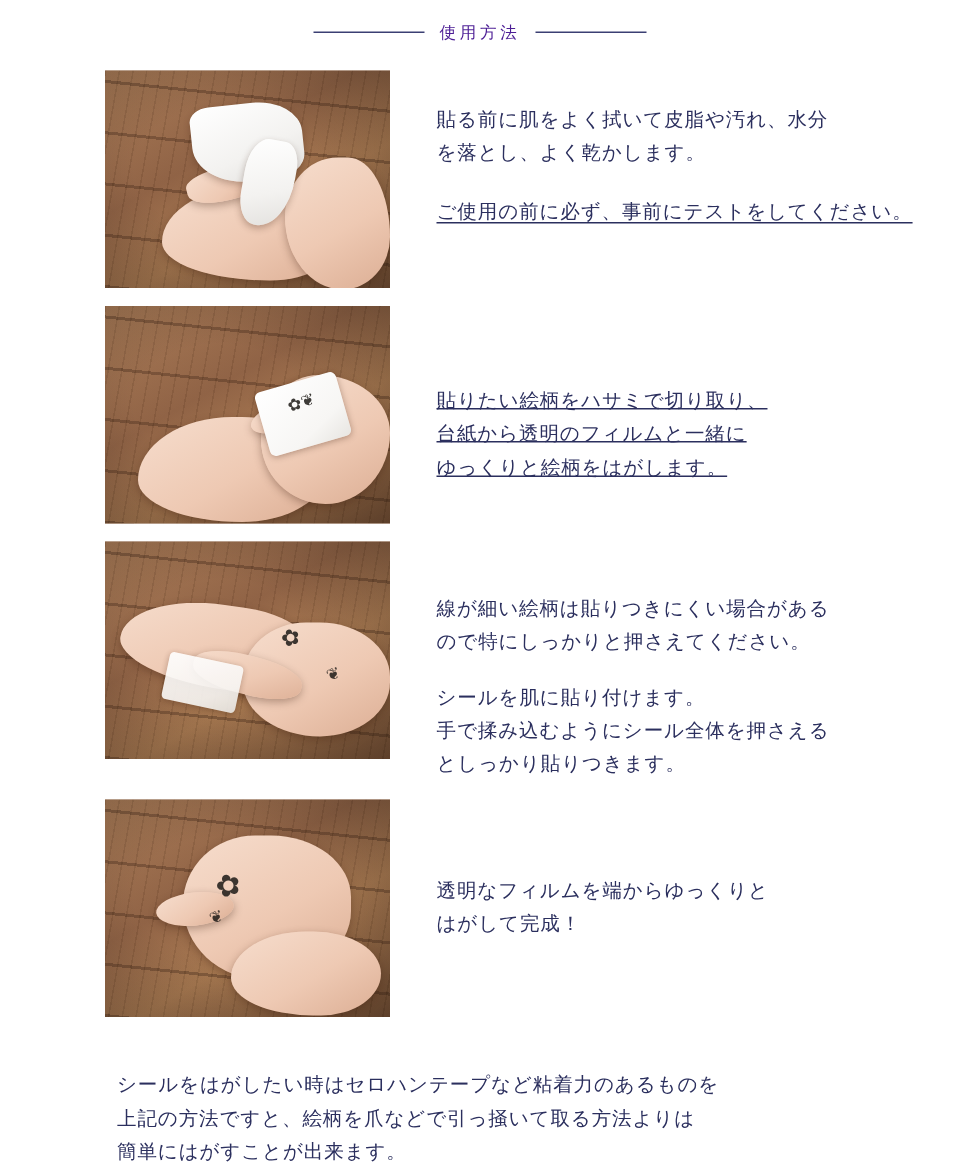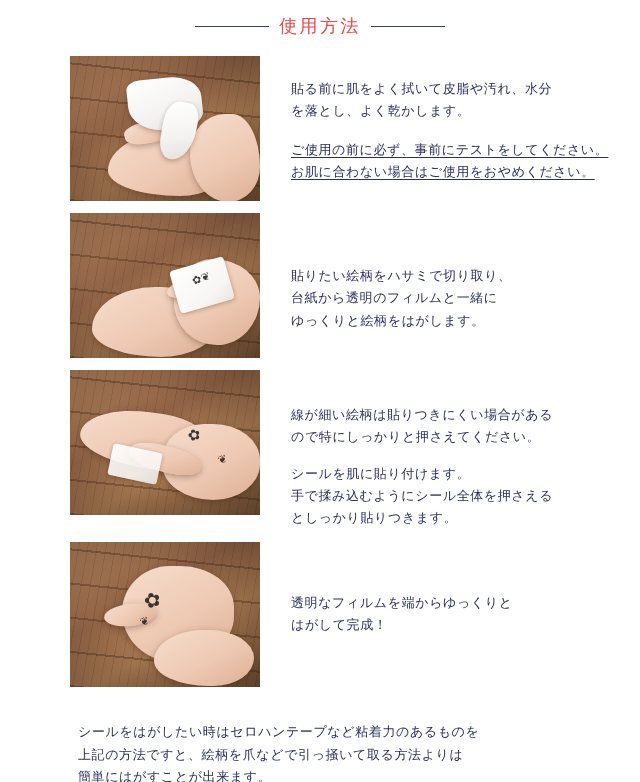--- a/index.html
+++ b/index.html
@@ -25,23 +25,23 @@
     gap: 10px;
     padding-top: 14px;
     padding-bottom: 6px;
   }
   .header-rule {
     width: 74px;
     height: 0;
     border-top: 1px solid #3b3f73;
   }
   .header-title {
-    font-size: 18px;
+    font-size: 11px;
     letter-spacing: 2.5px;
-    color: #ef4444;
+    color: #4c1d95;
     white-space: nowrap;
   }
 
   
   .steps {
     padding: 12px 0 0 0;
   }
   .step-row {
     display: flex;
     align-items: flex-start;
@@ -121,21 +121,21 @@
     color: #2b2f5e;
     margin-left: 13px;
   }
   .step-text p { margin: 0; }
   .step-text p + p { margin-top: 14px; }
   .note {
     text-decoration: underline;
     text-underline-offset: 3px;
   }
   .t-top-0  { padding-top: 22px; }
-  .t-top-1  { padding-top: 52px; }
+  .t-top-1  { padding-top: 52px; text-decoration: underline; }
   .t-top-2  { padding-top: 16px; }
   .t-top-3  { padding-top: 50px; }
 
   
   .footer {
     padding: 22px 40px 0 78px;
     font-size: 13px;
     line-height: 1.75;
     letter-spacing: 0.6px;
     color: #2b2f5e;
@@ -164,21 +164,20 @@
       <div class="hand" style="left:54px; top:64px; width:58px; height:22px; border-radius:40% 60% 50% 50%; transform:rotate(-14deg);"></div>
 
       <div class="tissue" style="left:58px; top:22px; width:74px; height:52px; border-radius:18% 42% 30% 50%; transform:rotate(-6deg);"></div>
       <div class="tissue" style="left:92px; top:46px; width:34px; height:58px; border-radius:40% 30% 60% 35%; transform:rotate(10deg);"></div>
     </div>
     <div class="step-text t-top-0">
       <p style="white-space:pre-line">貼る前に肌をよく拭いて皮脂や汚れ、水分
 を落とし、よく乾かします。</p>
       <p style="margin-top:16px">
         <span class="note">ご使用の前に必ず、事前にテストをしてください。</span><br>
-        <span class="note">お肌に合わない場合はご使用をおやめください。</span>
       </p>
     </div>
   </div>
 
   <div class="step-row">
     <div class="photo">
       <div class="wood"></div>
       <div class="shadowcast"></div>
       <div class="hand" style="left:22px; top:74px; width:126px; height:70px; border-radius:50% 45% 45% 55% / 60% 50% 50% 40%;"></div>
       <div class="hand" style="left:104px; top:46px; width:86px; height:86px; border-radius:45% 55% 50% 50% / 50% 45% 55% 50%;"></div>

